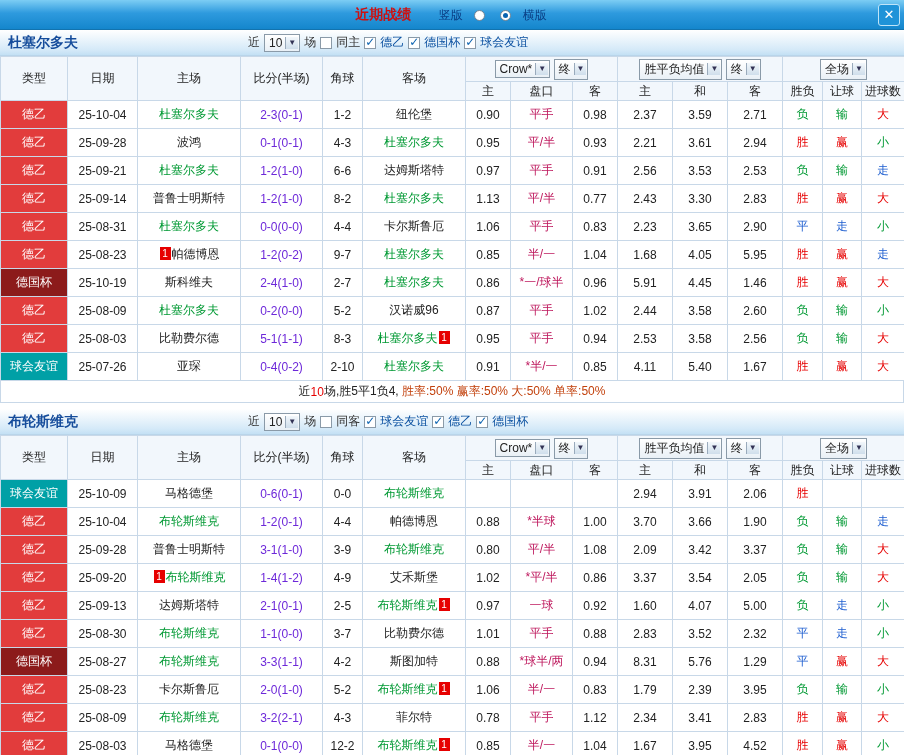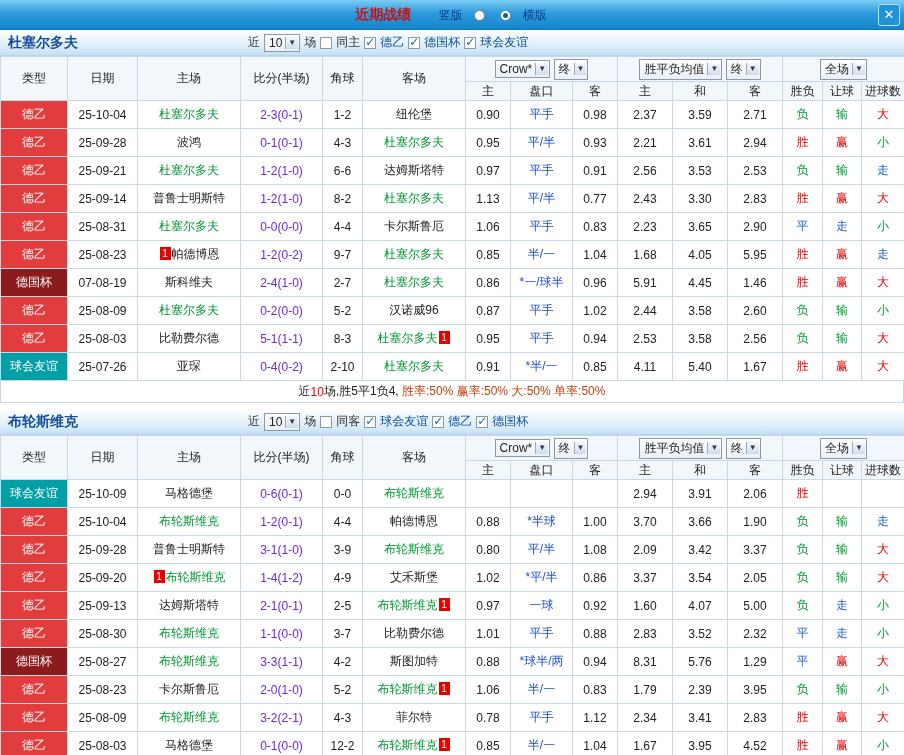--- a/index.html
+++ b/index.html
@@ -28,21 +28,21 @@
   thead th{background:#f2f7fc;font-weight:normal;color:#222}
   .hdr-top th{height:25px}
   .hdr-sub th{height:19px}
   tbody td{height:28px;font-size:12px}
   .type-cell{color:#fff}
   .de2{background:#e23c3c}
   .cup{background:#8c1b1b}
   .fr{background:#00a0a6}
   .green{color:#009933}
   .score{color:#6d28d9}
-  .line{color:#1d4ed8}
+  .line{color:#be185d}
   .card{display:inline-block;background:#e60000;color:#fff;width:11px;height:13px;line-height:13px;font-size:10px;margin:0 1px;vertical-align:1px}
   .res-r{color:#e60000}.res-g{color:#009933}.res-b{color:#1f5fd0}
   
   .summary{height:22px;display:flex;align-items:center;justify-content:center;border:1px solid #c8d8e8;border-top:none;font-size:12px}
   .summary span{white-space:pre}
   .seg-black{color:#222}.seg-red{color:#e60000}.seg-blue{color:#c2410c}
   .gap{height:6px;background:#fff}
 </style>
 </head>
 <body>
@@ -241,21 +241,21 @@
         <td>1.04</td>
         <td>1.68</td>
         <td>4.05</td>
         <td>5.95</td>
         <td class="res-r">胜</td>
         <td class="res-r">赢</td>
         <td class="res-b">走</td>
       </tr>
       <tr>
         <td class="type-cell cup">德国杯</td>
-        <td>07-08-19</td>
+        <td>25-10-19</td>
         <td class="team"><span>斯科维夫</span></td>
         <td class="score">2-4(1-0)</td>
         <td>2-7</td>
         <td class="team green"><span>杜塞尔多夫</span></td>
         <td>0.86</td>
         <td class="line">*一/球半</td>
         <td>0.96</td>
         <td>5.91</td>
         <td>4.45</td>
         <td>1.46</td>

